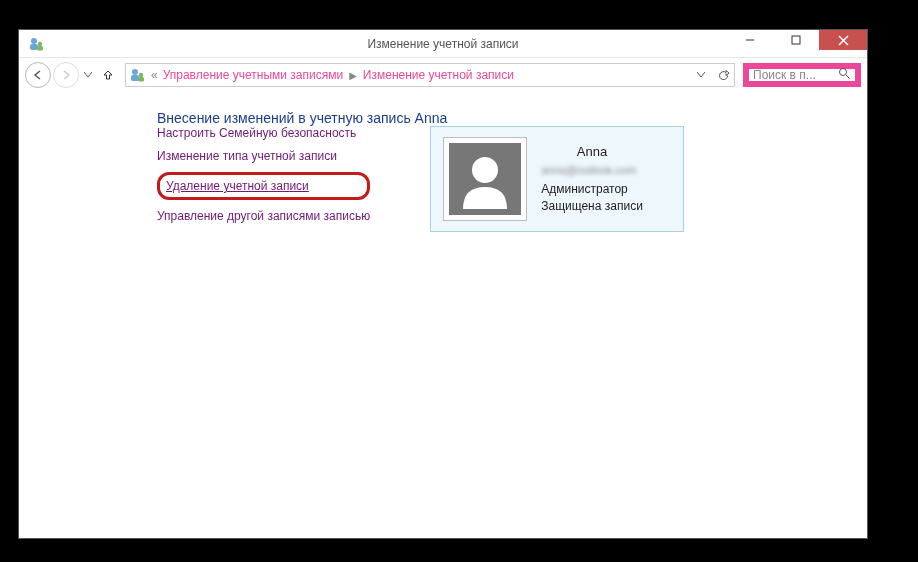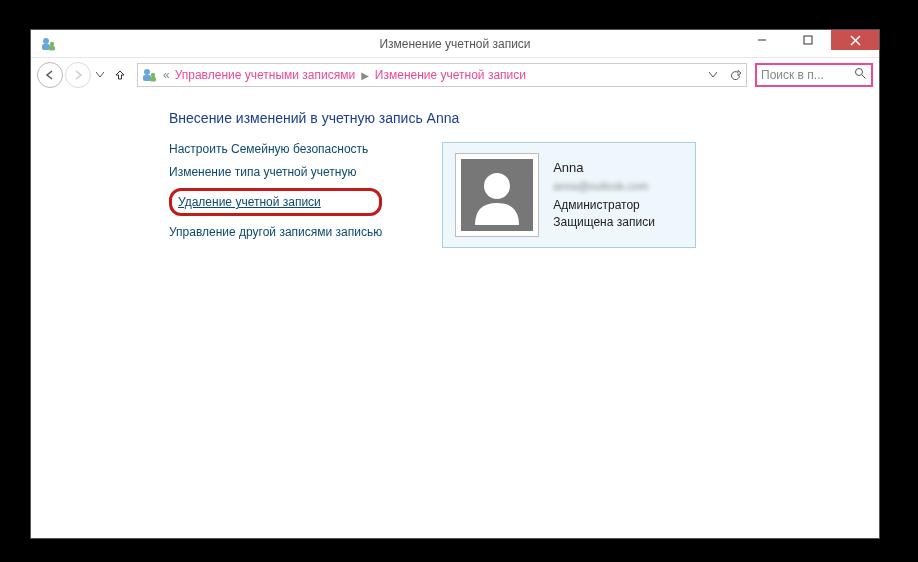--- a/index.html
+++ b/index.html
@@ -1,17 +1,17 @@
 <!DOCTYPE html>
 <html><head>
 <meta charset="utf-8">
 <style>
 * { margin:0; padding:0; box-sizing:border-box; font-family:"Segoe UI",Tahoma,sans-serif; }
 body { background:#000; width:918px; height:562px; position:relative; }
-.window { position:absolute; left:30px; top:29px; width:850px; height:510px; background:#fff; border:1px solid #555; display:flex; flex-direction:column; }
+.window { position:absolute; left:18px; top:29px; width:850px; height:510px; background:#fff; border:1px solid #555; display:flex; flex-direction:column; }
 
 
 .titlebar { height:28px; background:#fff; display:flex; align-items:center; position:relative; border-bottom:1px solid #e8e8e8; }
 .titlebar-icon { margin-left:8px; width:18px; height:18px; display:flex; align-items:center; justify-content:center; }
 .titlebar-title { position:absolute; left:0; right:0; text-align:center; color:#555; font-size:12px; pointer-events:none; }
 .titlebar-controls { margin-left:auto; display:flex; height:22px; align-self:flex-start; }
 .tctrl { width:46px; height:20px; display:flex; align-items:center; justify-content:center; font-size:11px; color:#333; cursor:pointer; }
 .tctrl.close { background:#c8504e; color:#fff; width:48px; }
 .tctrl svg { display:block; }
 
@@ -21,36 +21,36 @@
 .navbtn.disabled { color:#bbb; border-color:#dcdcdc; }
 .navdrop { width:14px; height:26px; display:flex; align-items:center; justify-content:center; color:#555; cursor:pointer; }
 .navup { width:18px; height:26px; display:flex; align-items:center; justify-content:center; color:#333; margin:0 2px; cursor:pointer; }
 .address { flex:1; height:24px; border:1px solid #ccc; display:flex; align-items:center; font-size:12px; color:#333; margin-left:4px; }
 .address .aicon { width:22px; display:flex; align-items:center; justify-content:center; }
 .address .sep { color:#888; margin:0 3px; }
 .address .crumb { color:#ec4899; padding:2px 2px; white-space:nowrap; }
 .address .chev { color:#888; margin:0 4px; font-size:10px; }
 .address .addrctrl { margin-left:auto; display:flex; align-items:center; }
 .address .addrbtn { width:22px; height:22px; display:flex; align-items:center; justify-content:center; color:#555; cursor:pointer; }
-.searchbox { width:118px; height:24px; border:2px solid #ec4899; margin-left:6px; display:flex; align-items:center; padding:0 4px; font-size:12px; color:#888; }
+.searchbox { width:118px; height:24px; border:6px solid #ec4899; margin-left:6px; display:flex; align-items:center; padding:0 4px; font-size:12px; color:#888; }
 .searchbox .sicon { margin-left:auto; color:#555; }
 
 .content { flex:1; padding:18px 40px 18px 138px; overflow:auto; }
-.heading { color:#1a3e8c; font-size:14px; font-weight:400; margin-bottom:16px; }
+.heading { color:#1a3e8c; font-size:14px; font-weight:400; }
 .cols { display:flex; gap:60px; align-items:flex-start; }
 .links { display:flex; flex-direction:column; gap:9px; }
-.link { color:#0c4a6e; font-size:12px; cursor:pointer; width:fit-content; }
+.link { color:#701a75; font-size:12px; cursor:pointer; width:fit-content; }
 .link-hl { border:3px solid #c11c1c; border-radius:12px; padding:1px 8px 3px 6px; }
 .link-hl .link { text-decoration:underline;margin-top:16px; }
 
 .usercard { border:1px solid #a7cfe7; background:#eef7fc; padding:10px 12px; display:flex; gap:14px; align-items:center; width:254px; }
 .avatar-outer { width:84px; height:84px; background:#fff; border:1px solid #bcbcbc; display:flex; align-items:center; justify-content:center; }
 .avatar { width:72px; height:72px; background:#777; display:flex; align-items:center; justify-content:center; }
 .userinfo { font-size:12px; color:#222; line-height:1.45; }
-.userinfo .uname { font-size:13px; margin-bottom:1px; }
+.userinfo .uname { font-size:13px; margin-bottom:1px;text-align:center; }
 .userinfo .uemail { color:#888; filter:blur(2px); font-size:11px; margin-bottom:2px; user-select:none; }
 </style>
 </head>
 <body>
 
 <div class="window">
 
   <div class="titlebar">
     <span class="titlebar-icon">
       <svg width="16" height="16" viewBox="0 0 16 16">
@@ -137,21 +137,21 @@
             <line x1="8" y1="8" x2="11.5" y2="11.5" stroke="#555" stroke-width="1"></line>
           </svg></span>
     </div>
   </div>
 
   <div class="content">
     <div class="heading">Внесение изменений в учетную запись Anna</div>
     <div class="cols">
       <div class="links">
         <span class="link">Настроить Семейную безопасность</span>
-        <span class="link">Изменение типа учетной учетную</span>
+        <span class="link">Изменение типа учетной записи</span>
         <span class="link-hl">
           <span class="link">Удаление учетной записи</span>
         </span>
         <span class="link">Управление другой записями записью</span>
       </div>
 
       <div class="usercard">
         <div class="avatar-outer">
           <div class="avatar">
             <svg width="60" height="60" viewBox="0 0 60 60">

